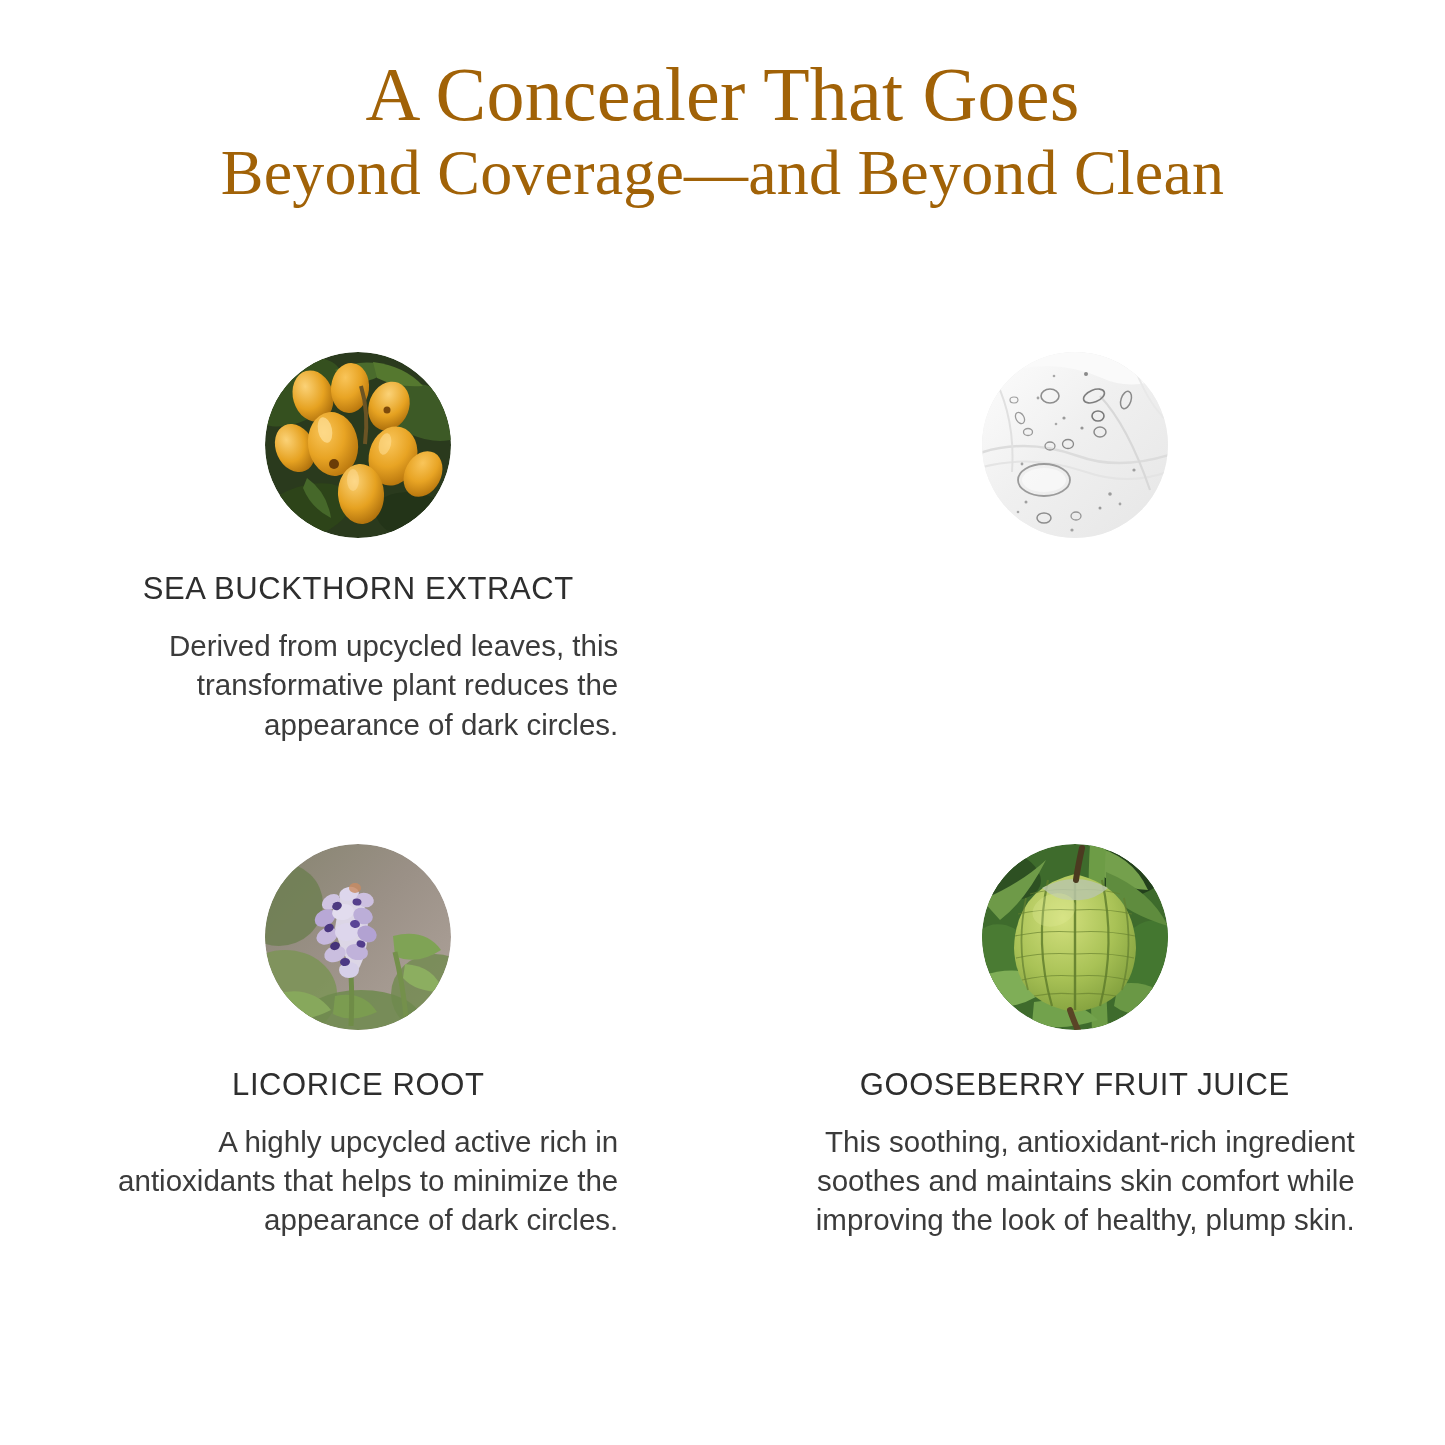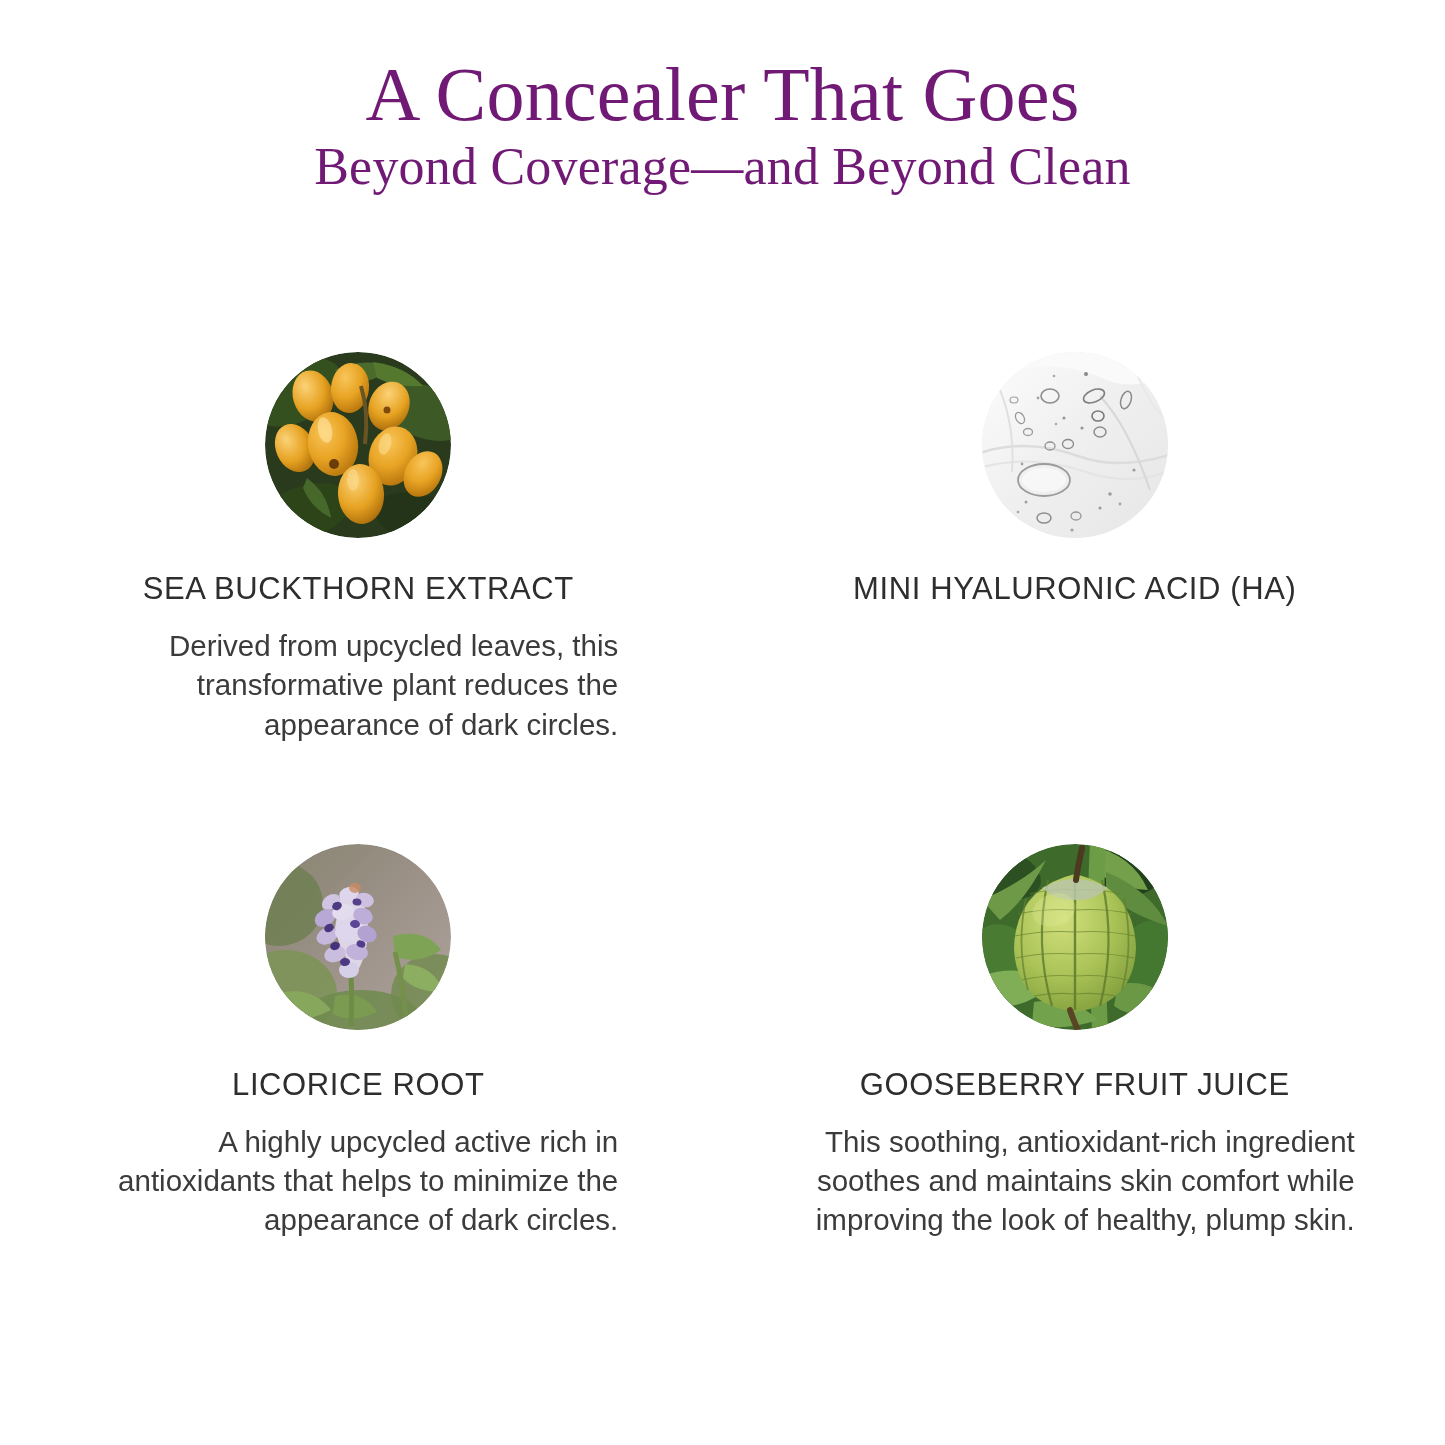--- a/index.html
+++ b/index.html
@@ -17,30 +17,30 @@
     width:1445px; height:1445px;
     background:#ffffff;
     overflow:hidden;
   }
 
   
   .header { padding-top:54px; text-align:center; }
 
   .headline {
     font-family:"Liberation Serif", "DejaVu Serif", serif;
-    color:#701a75;
+    color:#a16207;
     font-size:78px;
     font-weight:400;
     line-height:1.07;
     letter-spacing:0.2px;
     padding:0 30px;
   }
   .headline .hl-line { display:block; white-space:nowrap; }
   .headline .hl-line.l1 { font-size:76px; }
-  .headline .hl-line.l2 { font-size:52px; margin-top:4px; }
+  .headline .hl-line.l2 { font-size:64px; margin-top:4px; }
 
   .subhead {
     margin-top:38px;
     font-family:"Liberation Sans", sans-serif;
     font-size:37px;
     font-weight:400;
     color:#2f2f2f;
     letter-spacing:0.1px;
   }
 
@@ -215,21 +215,20 @@
             <circle cx="118" cy="156" r="1.5" fill="#9a9a9a"></circle>
             <circle cx="44" cy="150" r="1.5" fill="#a0a0a0"></circle>
             <circle cx="36" cy="160" r="1.3" fill="#a6a6a6"></circle>
             <circle cx="152" cy="118" r="1.6" fill="#9e9e9e"></circle>
             <circle cx="90" cy="178" r="1.6" fill="#a0a0a0"></circle>
             <circle cx="72" cy="24" r="1.3" fill="#a8a8a8"></circle>
             <circle cx="40" cy="112" r="1.4" fill="#a4a4a4"></circle>
           </g>
         </svg>
       </div>
-      <div class="card-title">MINI HYALURONIC ACID (HA)</div>
     </div>
 
     <div class="card row2">
       <div class="thumb">
         <svg viewBox="0 0 186 186" xmlns="http://www.w3.org/2000/svg" role="img" aria-label="licorice root flower">
           <defs>
             <clipPath id="c3">
                 <circle cx="93" cy="93" r="93"></circle>
               </clipPath>
             <linearGradient id="bokeh" x1="0" y1="0" x2="1" y2="1">

